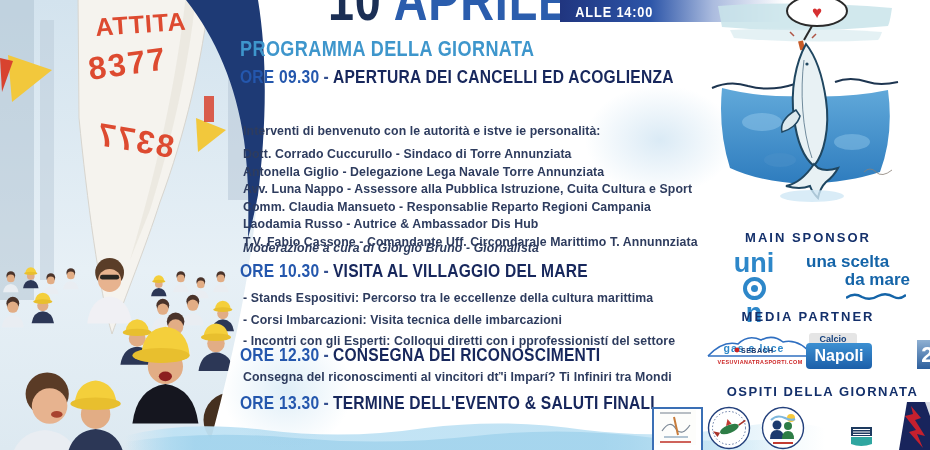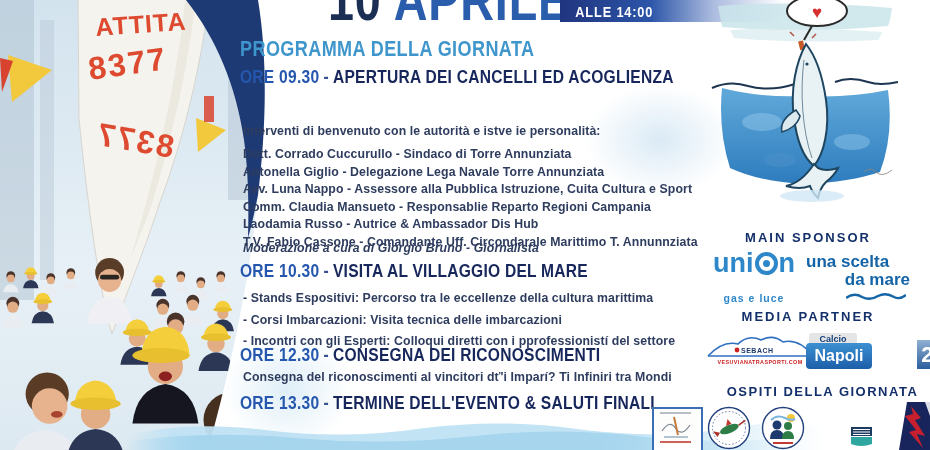--- a/index.html
+++ b/index.html
@@ -26,21 +26,21 @@
   .body-txt{z-index:6;font-size:12.3px;font-weight:bold;color:#2e3c5e;letter-spacing:.1px;white-space:nowrap;}
   .speakers div{line-height:17.5px;}
   .bullets div{line-height:21.7px;}
   .italic{font-style:italic;}
 
   
   .sec-label{z-index:6;font-size:13px;font-weight:bold;color:#14306b;letter-spacing:2px;text-align:center;white-space:nowrap;}
 
   
   .union{left:708px;top:250px;width:92px;text-align:center;z-index:6;color:#2d87c9;}
-  .union .uname{display:inline-flex;align-items:center;font-size:27px;font-weight:bold;line-height:27px;}
+  .union .uname{display:inline-flex;align-items:center;font-size:27px;font-weight:bold;line-height:27px;flex-direction:column;}
   .union .gear{display:inline-block;width:15px;height:15px;border:4.5px solid #2d87c9;border-radius:50%;
                margin:0 1px;position:relative;}
   .union .gear i{position:absolute;left:4px;top:4px;width:7px;height:7px;background:#2d87c9;border-radius:50%;}
   .union .usub{font-size:10.5px;font-weight:bold;letter-spacing:1px;margin-top:15px;}
 
   
   .scelta{left:806px;top:252px;width:104px;z-index:6;color:#1464a8;font-weight:bold;}
   .scelta .l1{font-size:17px;}
   .scelta .l2{font-size:17px;text-align:right;margin-top:-2px;}
 

